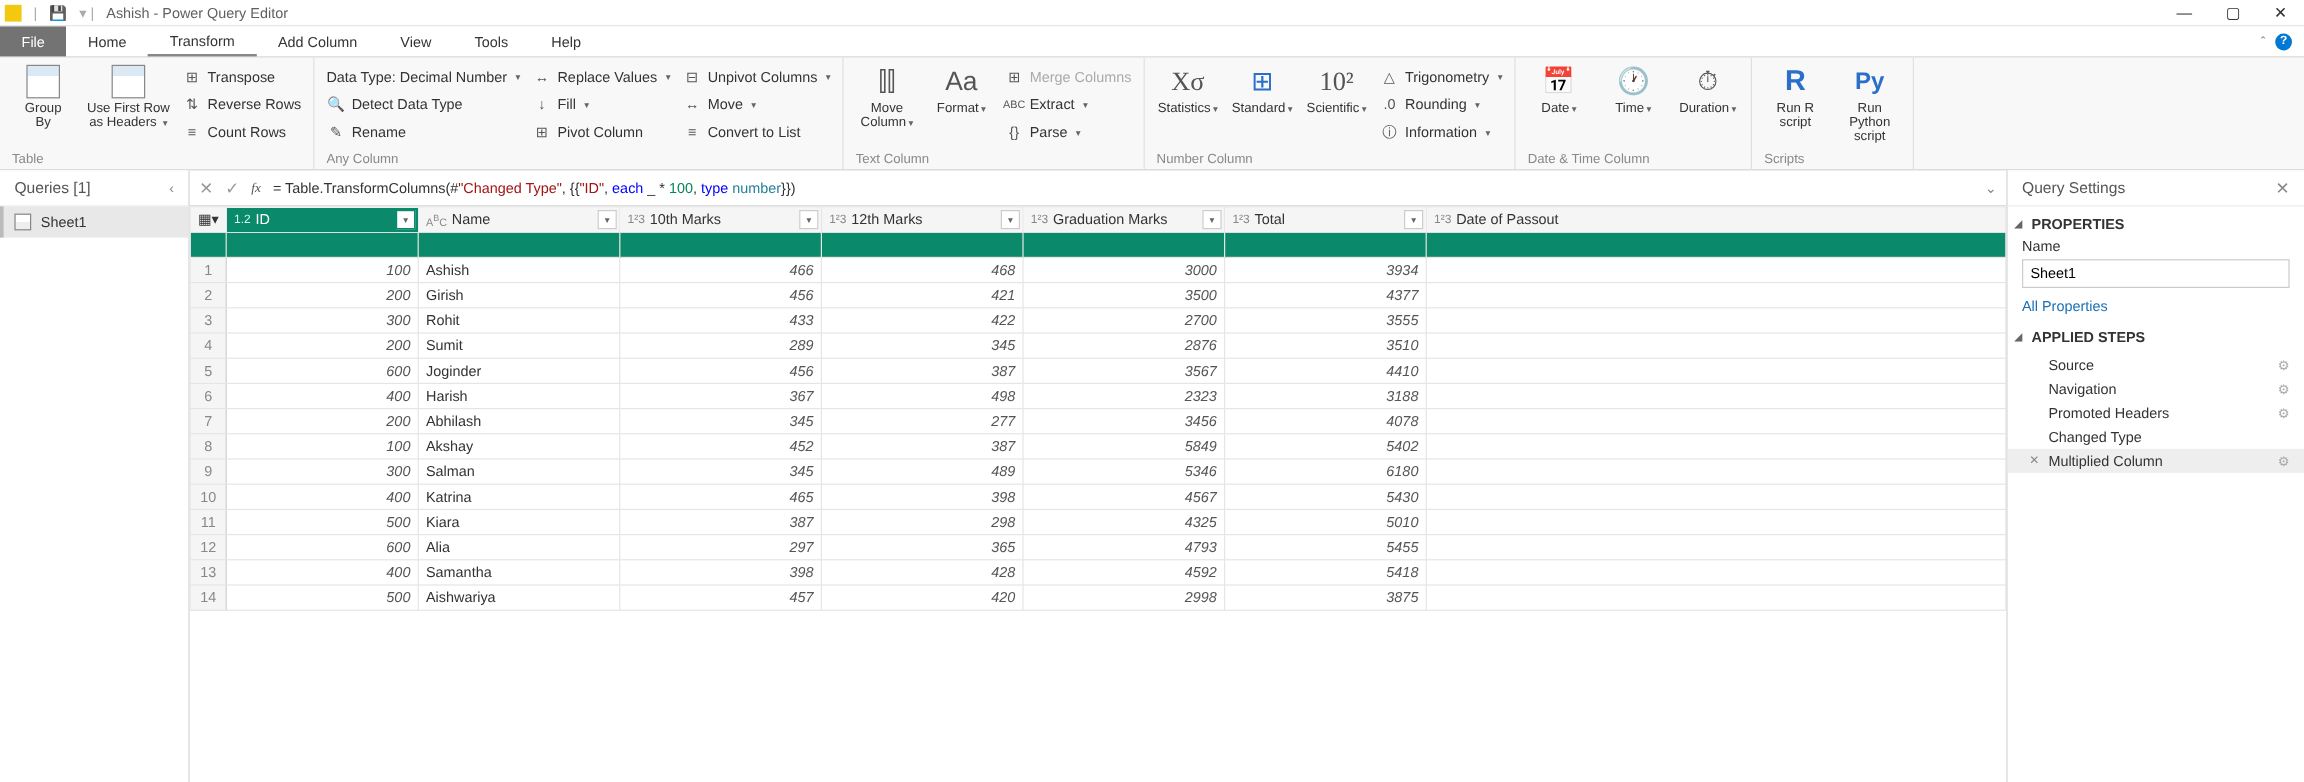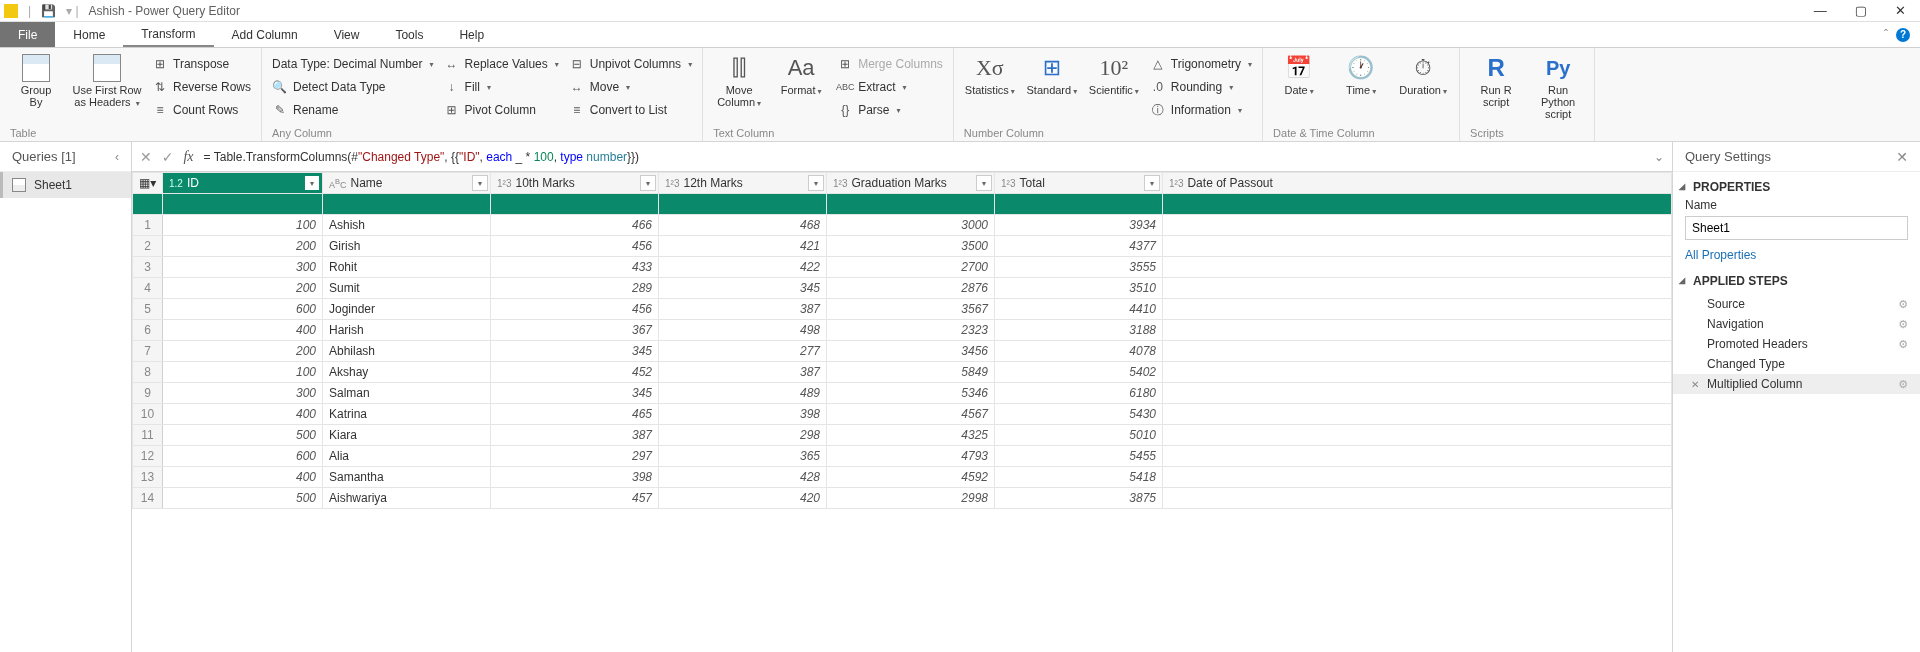--- a/index.html
+++ b/index.html
@@ -31,32 +31,32 @@
 .bigbtn .lbl { font-size: 11px; text-align: center; line-height: 1.1; margin-top: 2px; }
 .stack { display: flex; flex-direction: column; gap: 3px; justify-content: flex-start; padding-top: 2px; }
 .smallbtn { display: flex; align-items: center; gap: 5px; font-size: 12px; cursor: pointer; white-space: nowrap; height: 20px; }
 .smallbtn .icn { width: 16px; height: 16px; display: inline-flex; align-items: center; justify-content: center; color: #555; font-size: 12px; }
 .dd { font-size: 8px; color: #666; margin-left: 2px; }
 
 
 .main { display: flex; height: calc(100vh - 142px); }
 
 
-.queries { width: 132px; border-right: 1px solid #d5d5d5; background: #fff; display: flex; flex-direction: column; }
+.queries { width: 158px; border-right: 1px solid #d5d5d5; background: #fff; display: flex; flex-direction: column; }
 .queries .hdr { height: 30px; display: flex; align-items: center; padding: 0 12px; font-size: 13px; color: #555; border-bottom: 1px solid #eee; }
 .queries .hdr .collapse { margin-left: auto; font-size: 12px; color: #888; cursor: pointer; }
 .queries .item { display: flex; align-items: center; gap: 8px; padding: 6px 12px; cursor: pointer; }
 .queries .item.selected { background: #e8e8e8; border-left: 3px solid #bbb; padding-left: 9px; }
 .queries .item .ticn { width: 14px; height: 14px; border: 1px solid #888; background: linear-gradient(#fff 50%, #eee 50%); }
 
 
 .center { flex: 1; display: flex; flex-direction: column; min-width: 0; }
 .formulabar { height: 30px; display: flex; align-items: center; border-bottom: 1px solid #d5d5d5; padding: 0 8px; gap: 10px; }
 .formulabar .btn { color: #999; cursor: pointer; font-size: 14px; }
-.formulabar .fx { font-style: italic; font-family: "Times New Roman", serif; font-size: 14px; color: #555; }
+.formulabar .fx { font-style: italic; font-family: "Times New Roman", serif; font-size: 11px; color: #555; }
 .formulabar .formula { flex: 1; font-family: Consolas, monospace; font-size: 12px; color: #333; white-space: nowrap; overflow: hidden; }
 .formulabar .formula .str { color: #a31515; }
 .formulabar .formula .num { color: #098658; }
 .formulabar .formula .kw { color: #0000ff; }
 .formulabar .formula .typ { color: #267f99; }
 .formulabar .expand { color: #888; cursor: pointer; }
 
 
 .gridwrap { flex: 1; overflow: auto; }
 table.grid { border-collapse: collapse; width: 100%; table-layout: fixed; }

